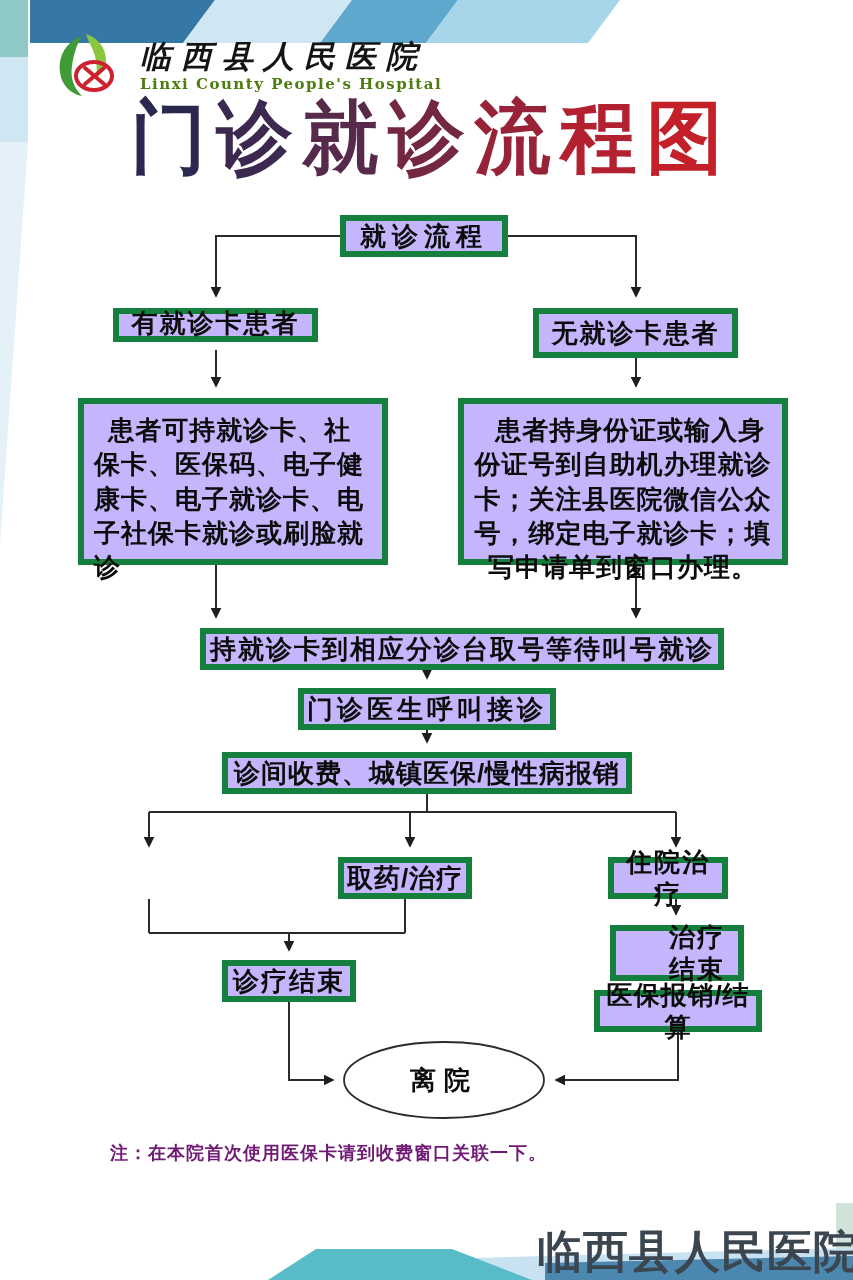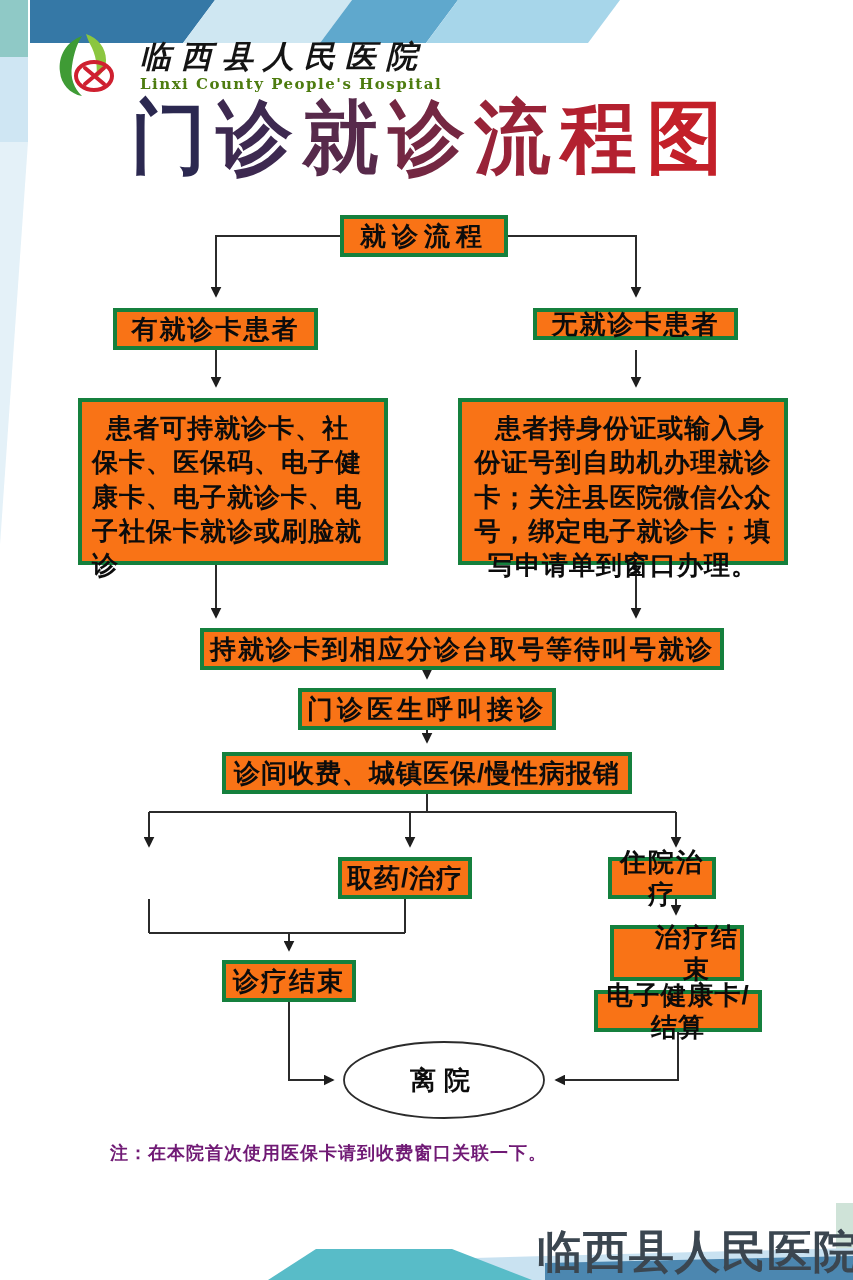--- a/index.html
+++ b/index.html
@@ -29,21 +29,21 @@
   .page-title{
     position:absolute;left:0;top:96px;width:100%;
     text-align:center;font-size:76px;font-weight:900;line-height:1.1;
     letter-spacing:0;white-space:nowrap;
   }
   .page-title span{display:inline-block;margin:0 5px;transform:scaleY(1.05);}
 
   
   .node{
     position:absolute;display:flex;align-items:center;justify-content:center;
-    background:#f97316;border:4px solid #15803d;
+    background:#c4b5fd;border:6px solid #15803d;
     font-size:26px;font-weight:600;color:#0c0c0c;
     text-align:center;letter-spacing:2px;line-height:1.25;
     z-index:3;
   }
   .node.para{
     justify-content:flex-start;align-items:flex-start;text-align:left;
     padding:9px 10px;letter-spacing:1px;line-height:1.32;
   }
   .node.para .para-text{text-indent:0.55em;}
   .node.plain{border:none;background:transparent;z-index:4;}
@@ -123,47 +123,47 @@
       <path d="M676,899 L676,914" marker-end="url(#arr)"></path>
       <path d="M676,967 L676,979" marker-end="url(#arr)"></path>
       <path d="M289,1002 L289,1080 L333,1080" marker-end="url(#arr)"></path>
       <path d="M678,1032 L678,1080 L556,1080" marker-end="url(#arr)"></path>
     </g>
     <ellipse cx="444" cy="1080" rx="100" ry="38" fill="#ffffff" stroke="#2b2b2b" stroke-width="1.8"></ellipse>
   </svg>
 
   <div class="node" style="left:340px;top:215px;width:168px;height:42px;letter-spacing:6px;">就诊流程</div>
 
-  <div class="node" style="left:113px;top:308px;width:205px;height:42px;">有就诊卡患者</div>
+  <div class="node" style="left:113px;top:308px;width:205px;height:34px;font-family:Liberation Mono, monospace;">有就诊卡患者</div>
 
-  <div class="node" style="left:533px;top:308px;width:205px;height:32px;">无就诊卡患者</div>
+  <div class="node" style="left:533px;top:308px;width:205px;height:50px;">无就诊卡患者</div>
 
   <div class="node para" style="left:78px;top:398px;width:310px;height:167px;">
     <div class="para-text">患者可持就诊卡、社保卡、医保码、电子健康卡、电子就诊卡、电子社保卡就诊或刷脸就诊</div>
   </div>
 
   <div class="node para" style="left:458px;top:398px;width:330px;height:167px;text-align:center;">
     <div class="para-text">患者持身份证或输入身份证号到自助机办理就诊卡；关注县医院微信公众号，绑定电子就诊卡；填写申请单到窗口办理。</div>
   </div>
 
   <div class="node wide" style="left:168px;top:628px;width:524px;height:42px;">持就诊卡到相应分诊台取号等待叫号就诊</div>
 
   <div class="node" style="left:298px;top:688px;width:258px;height:42px;letter-spacing:4px;">门诊医生呼叫接诊</div>
 
   <div class="node" style="left:222px;top:752px;width:410px;height:42px;letter-spacing:1px;">诊间收费、城镇医保/慢性病报销</div>
 
 
   <div class="node" style="left:338px;top:857px;width:134px;height:42px;letter-spacing:1px;">取药/治疗</div>
 
-  <div class="node" style="left:608px;top:857px;width:108px;height:42px;">住院治疗</div>
+  <div class="node" style="left:608px;top:857px;width:120px;height:42px;">住院治疗</div>
 
   <div class="node" style="left:222px;top:960px;width:134px;height:42px;">诊疗结束</div>
 
   <div class="node" style="left:610px;top:925px;width:134px;height:56px;padding-left:40px;">治疗结束</div>
 
-  <div class="node" style="left:594px;top:990px;width:168px;height:42px;letter-spacing:1px;">电子健康卡/结算</div>
+  <div class="node" style="left:594px;top:990px;width:168px;height:42px;letter-spacing:1px;">医保报销/结算</div>
 
   <div class="node plain" style="left:344px;top:1042px;width:200px;height:76px;letter-spacing:8px;">离院</div>
 
   <div class="note">注：在本院首次使用医保卡请到收费窗口关联一下。</div>
   <div class="watermark">临西县人民医院</div>
 
 </div>
 
 </body></html>

